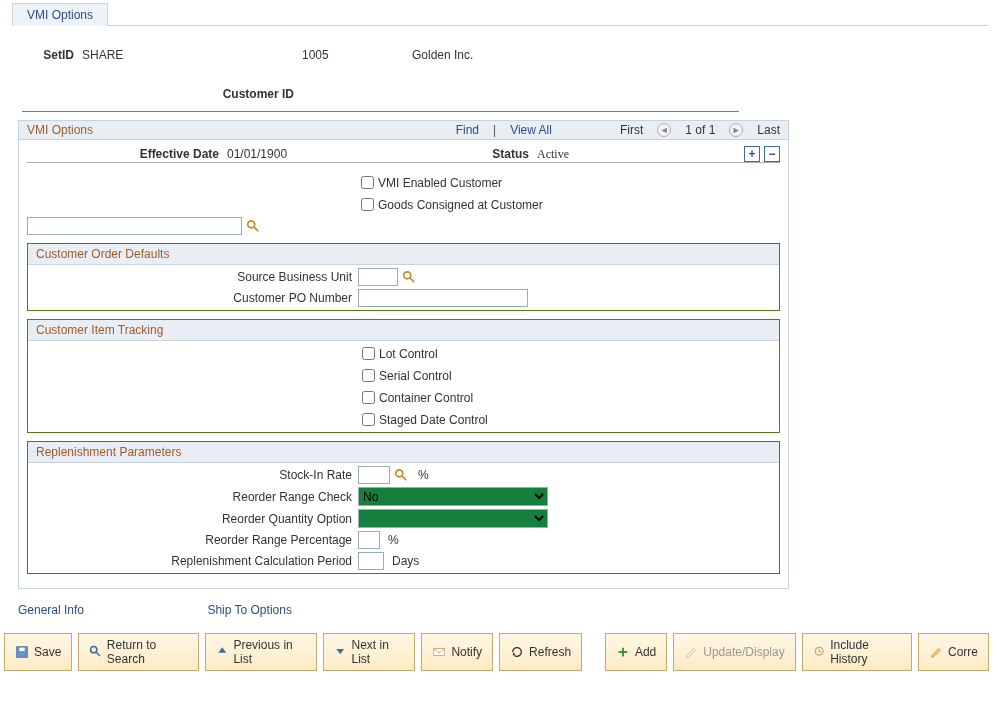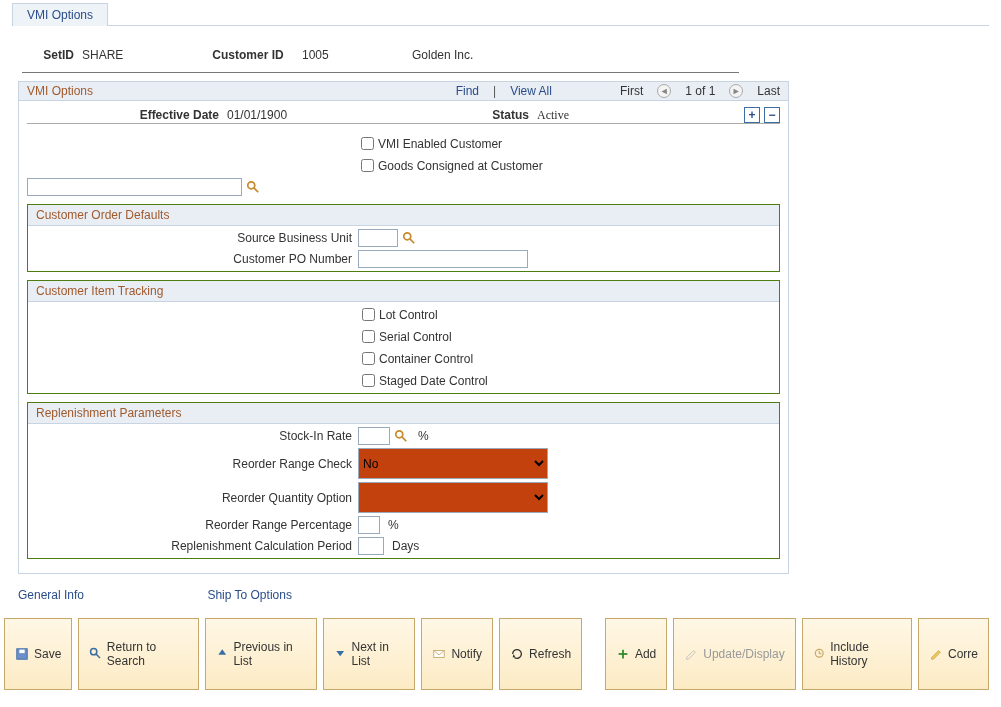--- a/index.html
+++ b/index.html
@@ -25,21 +25,21 @@
   .header-row {
     display: flex;
     padding: 14px 0 10px 0;
     border-bottom: 1px solid #777;
     margin-left: 10px;
     margin-right: 250px;
   }
   .hr-label { font-weight: bold; color: #333; }
   .hr-id { width: 60px; text-align: right; padding-right: 8px; }
   .hr-setid-val { width: 120px; }
-  .hr-cust-lab { width: 100px; text-align: center; padding-right: 8px; }
+  .hr-cust-lab { width: 100px; text-align: right; padding-right: 8px; margin-top: 39px; }
   .hr-cust-val { width: 110px; }
   .hr-name { width: 200px; }
   .scroll-bar {
     background: #e9eef5;
     border: 1px solid #c8d4e2;
     display: flex;
     align-items: center;
     padding: 2px 8px;
     margin-top: 8px;
     margin-left: 6px;
@@ -76,21 +76,21 @@
     width: 16px; height: 16px; border: 1px solid #3a6ea5;
     background: #fff; color: #2a4d8a; font-weight: bold;
     display: inline-flex; align-items: center; justify-content: center;
     margin-left: 4px; cursor: pointer; font-size: 12px;
   }
   .chk { margin-right: 4px; }
   input[type="text"] {
     border: 1px solid #9ab; height: 18px; padding: 0 3px; font-size: 12px;
   }
   select {
-    border: 1px solid #9ab; height: 31px; font-size: 12px; background: #c2410c;
+    border: 1px solid #9ab; height: 19px; font-size: 12px; background: #15803d;
   }
   .lookup {
     display: inline-block; width: 14px; height: 14px;
     margin-left: 4px; cursor: pointer; position: relative;
   }
   .lookup svg { width: 14px; height: 14px; }
   .groupbox {
     border: 1px solid #4d7c0f;
     margin-top: 8px;
   }
@@ -104,21 +104,21 @@
   .footer-links { margin: 14px 0 12px 6px; }
   .footer-links a { color: #2a4d8a; text-decoration: none; margin-right: 120px; }
   .toolbar {
     margin-left: -8px;
     display: flex; gap: 6px; padding: 4px 0;
   }
   .tb-btn {
     display: inline-flex; align-items: center; gap: 5px;
     border: 1px solid #c6a96a;
     background: linear-gradient(#fff7e6,#fcebc4);
-    padding: 21px 10px; color: #333; cursor: pointer;
+    padding: 4px 10px; color: #333; cursor: pointer;
     font-size: 12px;
   }
   .tb-btn.disabled { color: #999; cursor: default; }
   .tb-gap { width: 12px; }
   .icon { width: 14px; height: 14px; display: inline-block; }
 </style>
 </head>
 <body>
 <div class="page">
 

